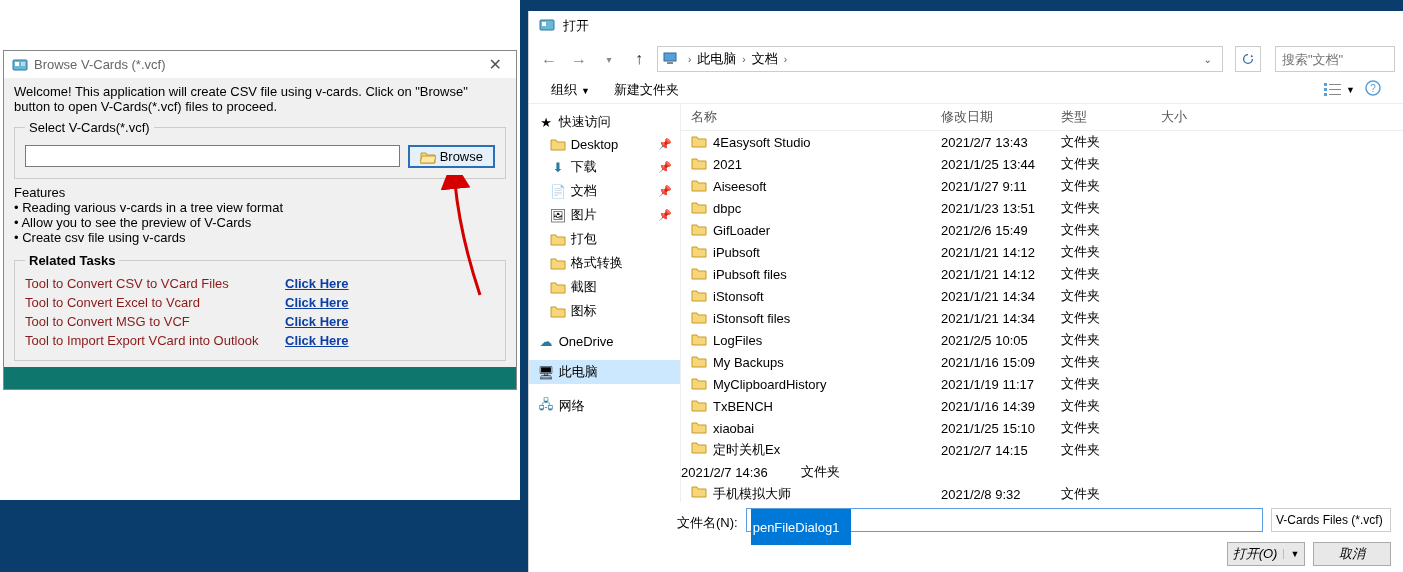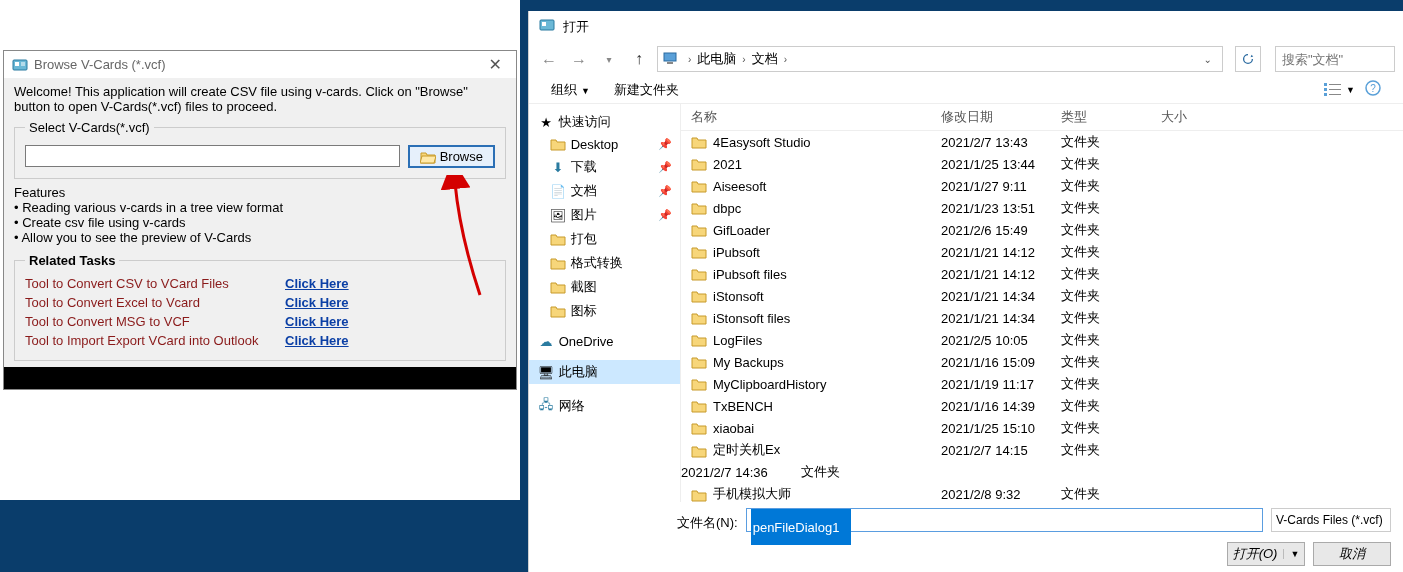--- a/index.html
+++ b/index.html
@@ -1,21 +1,21 @@
 <!DOCTYPE html>
 <html><head>
 <meta charset="utf-8">
 <style>
 * { box-sizing: border-box; margin: 0; padding: 0; font-family: "Segoe UI", "Microsoft YaHei", Tahoma, sans-serif; }
 body { width: 1403px; height: 572px; background: #0a3d6b; position: relative; overflow: hidden; }
 
 
 .app-dialog-bg { position: absolute; left: 0; top: 0; width: 520px; height: 500px; background: #fff; }
 
-.browse-dialog { position: absolute; left: 3px; top: 50px; width: 514px; height: 340px; background: #000000; border: 1px solid #888; }
+.browse-dialog { position: absolute; left: 3px; top: 50px; width: 514px; height: 340px; background: #0f766e; border: 1px solid #888; }
 .browse-dialog-title { display: flex; align-items: center; padding: 4px 8px; font-size: 13px; color: #666; background: #fff; }
 .browse-dialog-title .icon { width: 16px; height: 16px; margin-right: 6px; display: inline-flex; align-items: center; justify-content: center; }
 .browse-dialog-title .close { margin-left: auto; font-size: 16px; color: #555; cursor: pointer; padding: 0 6px; }
 .browse-body { padding: 6px 10px; background: #f0f0f0; }
 .welcome { font-size: 13px; margin-bottom: 6px; }
 fieldset.select-group { border: 1px solid #ccc; padding: 10px; margin-bottom: 2px; }
 fieldset.select-group legend { font-size: 13px; padding: 0 4px; }
 .select-row { display: flex; gap: 8px; }
 .path-input { flex: 1; height: 22px; border: 1px solid #7a7a7a; background: #fff; }
 .browse-btn { display: inline-flex; align-items: center; gap: 4px; border: 2px solid #2b6fb5; background: #e6f0fb; padding: 2px 10px; font-size: 13px; cursor: pointer; }
@@ -28,21 +28,21 @@
 fieldset.related legend { font-size: 13px; font-weight: bold; padding: 0 4px; }
 .task-row { display: flex; font-size: 13px; padding: 2px 0; }
 .task-row .task { width: 260px; color: #8a1a1a; }
 .task-row .link { color: #0b3fa5; font-weight: bold; text-decoration: underline; cursor: pointer; }
 
 
 .arrow { position: absolute; left: 440px; top: 175px; pointer-events: none; }
 
 
 .open-dialog { position: absolute; left: 528px; top: 11px; width: 875px; height: 561px; background: #fff; border-left: 1px solid #d0d0d0; }
-.open-title { display: flex; align-items: center; padding: 6px 10px; font-size: 13px; }
+.open-title { display: flex; padding: 6px 10px; font-size: 13px; }
 .open-title .icon { margin-right: 8px; }
 .nav-row { display: flex; align-items: center; padding: 4px 8px; gap: 6px; }
 .nav-arrow { width: 24px; height: 24px; display: flex; align-items: center; justify-content: center; color: #888; font-size: 16px; }
 .nav-arrow.up { color: #333; }
 .crumbs { flex: 1; display: flex; align-items: center; border: 1px solid #ccc; height: 26px; padding: 0 4px; font-size: 13px; margin-right: 6px; }
 .crumbs .crumb-icon { margin-right: 4px; }
 .crumbs .sep { margin: 0 6px; color: #555; font-size: 10px; }
 .crumbs .dd { margin-left: auto; padding: 0 6px; color: #555; font-size: 10px; }
 .refresh { width: 26px; height: 26px; border: 1px solid #ccc; display: flex; align-items: center; justify-content: center; margin-right: 8px; }
 .searchbox { width: 120px; height: 26px; border: 1px solid #ccc; padding: 0 6px; font-size: 13px; color: #888; }
@@ -61,21 +61,21 @@
 .side-item.section { padding-left: 8px; }
 .side-pin { width: 16px; text-align: right; color: #888; margin-left: auto; font-size: 11px; }
 
 .file-list { flex: 1; font-size: 13px; overflow: hidden; }
 .fl-head { display: flex; padding: 4px 0; border-bottom: 1px solid #eee; color: #555; }
 .col-name { width: 260px; padding-left: 10px; }
 .col-date { width: 120px; }
 .col-type { width: 100px; }
 .col-size { width: 80px; }
 .fl-row { display: flex; padding: 2px 0; align-items: center; }
-.fl-row .fname { display: flex; align-items: flex-end; gap: 6px; width: 260px; padding-left: 10px; }
+.fl-row .fname { display: flex; align-items: flex-start; gap: 6px; width: 260px; padding-left: 10px; }
 .fl-row .folder-icon { width: 16px; height: 14px; display: inline-block; }
 
 .bottom-row { padding: 6px 12px; display: flex; align-items: flex-end; font-size: 13px; gap: 8px; }
 .bottom-row .lbl { margin-left: 136px; }
 .filename-input { flex: 1; height: 24px; border: 1px solid #5a9de0; padding: 0 4px; }
 .filename-input input { border: none; outline: none; height: 36px; font-size: 13px; background: #0078d7; color: #fff; padding: 0 2px; }
 .filetype { width: 120px; height: 24px; border: 1px solid #ccc; padding: 0 4px; font-size: 12px; display: flex; align-items: center; }
 .bottom-btns { padding: 4px 12px 0; display: flex; justify-content: flex-end; gap: 8px; font-style: italic; }
 .dlg-btn { min-width: 78px; height: 24px; border: 1px solid #aaa; background: #e8e8e8; font-size: 13px; display: flex; align-items: center; justify-content: center; cursor: pointer; }
 .dlg-btn .dd { font-size: 9px; margin-left: 6px; border-left: 1px solid #bbb; padding-left: 6px; }
@@ -111,22 +111,22 @@
               <path d="M1 3 h5 l1 2 h8 v8 h-14 z" fill="#f7d67a" stroke="#c79a2a"></path>
               <path d="M2 6 h14 l-2 7 h-14 z" fill="#ffe9a8" stroke="#c79a2a"></path>
             </svg>
           <span>Browse</span>
         </button>
       </div>
     </fieldset>
     <div class="features-h">Features</div>
     <div class="features-list">
       <div>Reading various v-cards in a tree view format</div>
+      <div>Allow you to see the preview of V-Cards</div>
       <div>Create csv file using v-cards</div>
-      <div>Allow you to see the preview of V-Cards</div>
     </div>
     <fieldset class="related">
       <legend>Related Tasks</legend>
       <div class="task-row">
           <span class="task">Tool to Convert CSV to VCard Files</span>
           <span class="link">Click Here</span>
         </div>
       <div class="task-row">
           <span class="task">Tool to Convert Excel to Vcard</span>
           <span class="link">Click Here</span>

